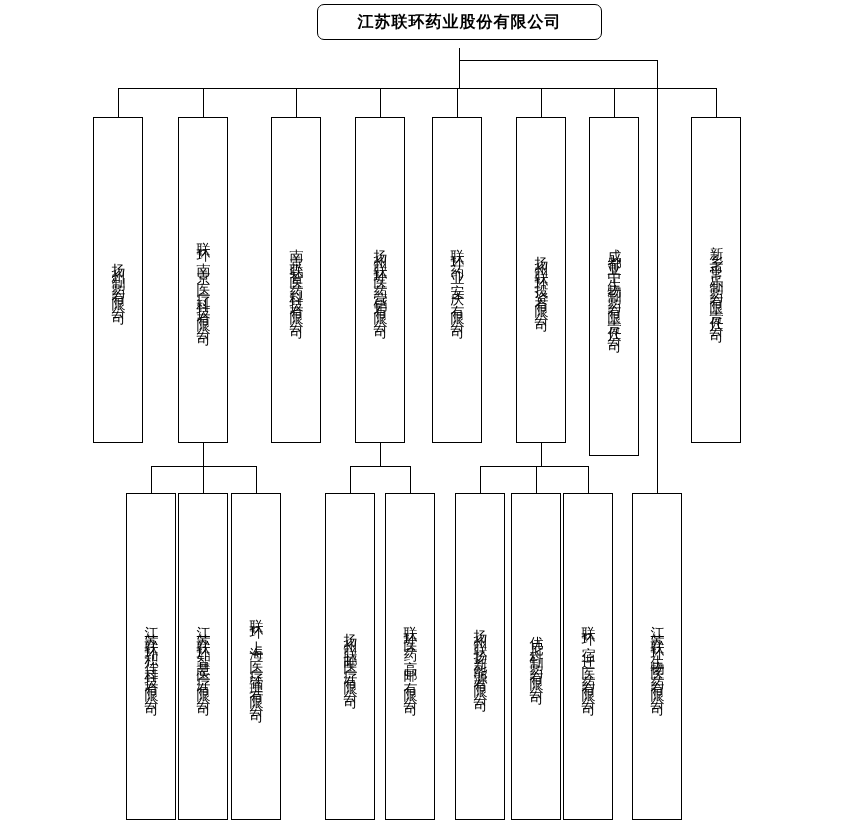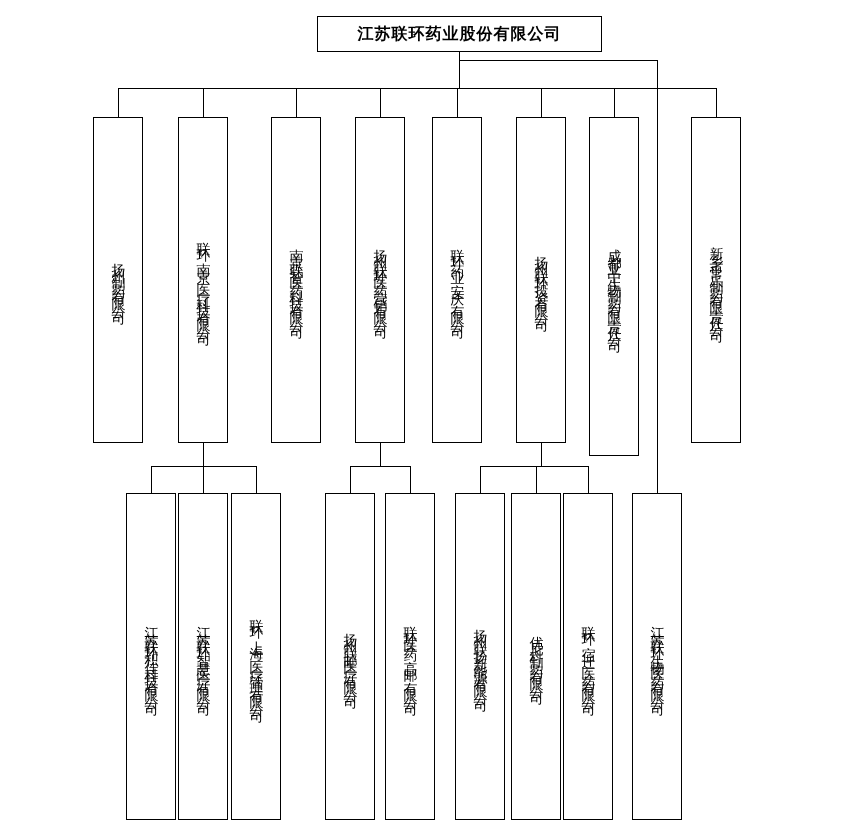--- a/index.html
+++ b/index.html
@@ -69,21 +69,21 @@
   <div class="line" style="left:350px; top:466px; width:61px; height:1px;"></div>
   <div class="line" style="left:350px; top:466px; width:1px;  height:27px;"></div>
   <div class="line" style="left:410px; top:466px; width:1px;  height:27px;"></div>
 
   <div class="line" style="left:541px; top:443px; width:1px;   height:23px;"></div>
   <div class="line" style="left:480px; top:466px; width:109px; height:1px;"></div>
   <div class="line" style="left:480px; top:466px; width:1px;   height:27px;"></div>
   <div class="line" style="left:536px; top:466px; width:1px;   height:27px;"></div>
   <div class="line" style="left:588px; top:466px; width:1px;   height:27px;"></div>
 
-  <div class="box rootbox" style="left:317px; top:16px; width:285px; height:36px;">江苏联环药业股份有限公司</div>
+  <div class="box rootbox" style="left:317px; top:4px; width:285px; height:36px;border-radius:7px;">江苏联环药业股份有限公司</div>
 
   <div class="box vbox" style="left:93px;  top:117px; height:326px;">扬州制药有限公司</div>
   <div class="box vbox" style="left:178px; top:117px; height:326px;">联环（南京）医疗科技有限公司</div>
   <div class="box vbox" style="left:271px; top:117px; height:326px;">南京联智医药科技有限公司</div>
   <div class="box vbox" style="left:355px; top:117px; height:326px;">扬州联环医药营销有限公司</div>
   <div class="box vbox" style="left:432px; top:117px; height:326px;">联环药业（安庆）有限公司</div>
   <div class="box vbox" style="left:516px; top:117px; height:326px;">扬州联环投资有限公司</div>
   <div class="box vbox" style="left:589px; top:117px; height:339px;">成都亚中生物制药有限责任公司</div>
   <div class="box vbox" style="left:691px; top:117px; height:326px;">新乡市常乐制药有限责任公司</div>
 

